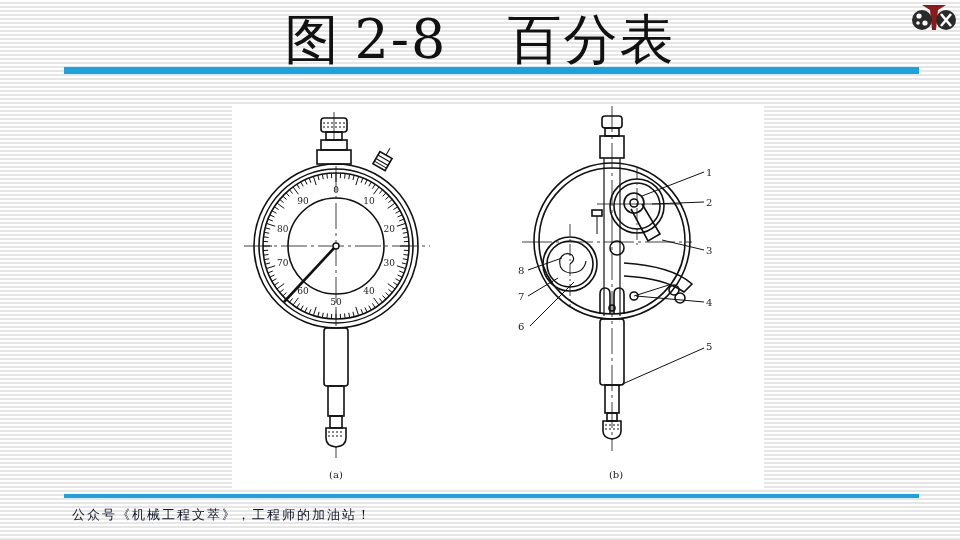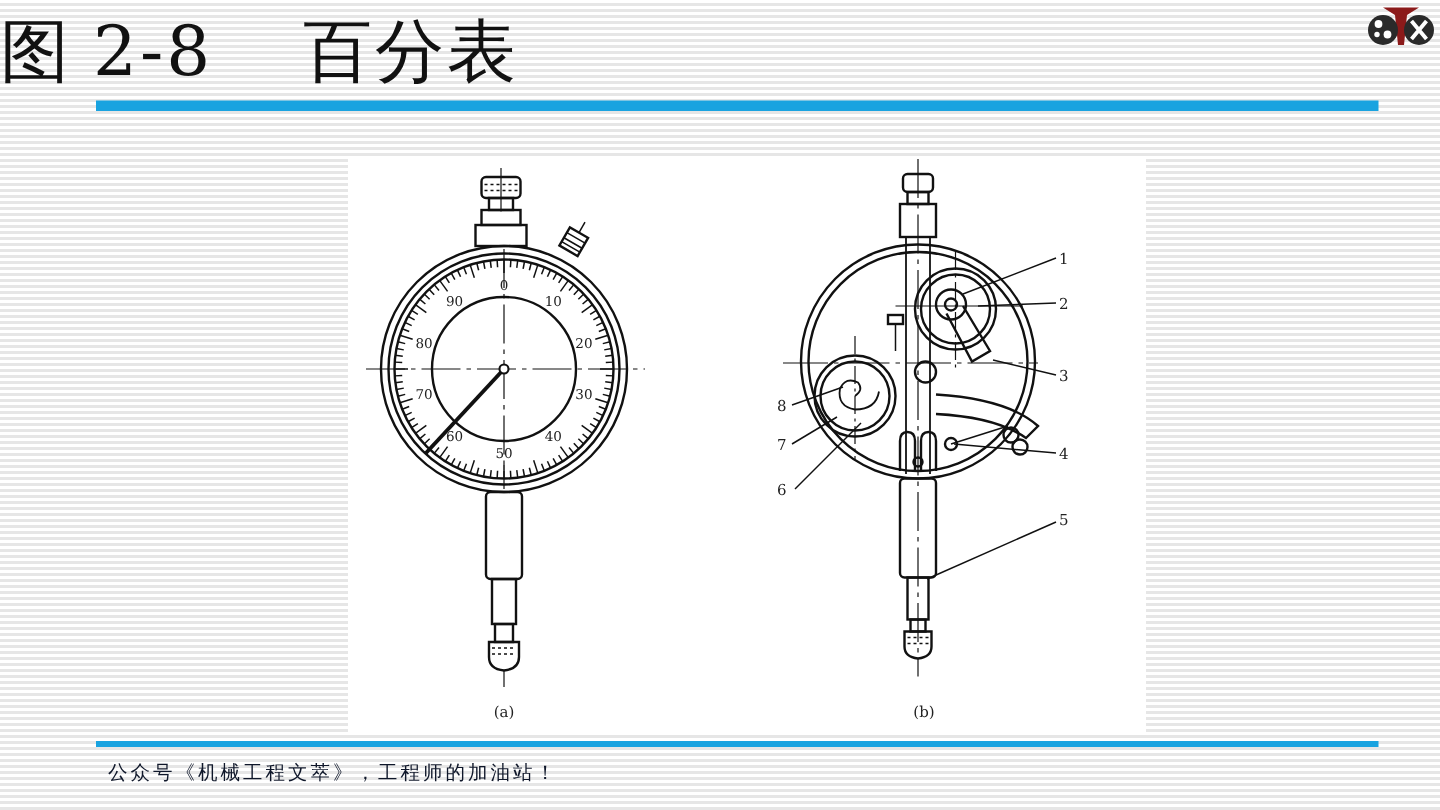--- a/index.html
+++ b/index.html
@@ -1,19 +1,19 @@
 <!DOCTYPE html>
 <html><head>
 <meta charset="utf-8">
 <style>
   html,body{margin:0;padding:0;}
   body{width:960px;height:540px;overflow:hidden;position:relative;
     background:repeating-linear-gradient(to bottom,#ffffff 0px,#ffffff 2px,#e6e6e6 2px,#e6e6e6 4px);
     font-family:"DejaVu Serif","Liberation Serif",serif;}
-  .title{position:absolute;left:0;width:960px;top:4px;text-align:left;font-size:46px;color:#111;
+  .title{position:absolute;left:0;width:960px;top:4px;text-align:center;font-size:54px;color:#111;
     font-family:"DejaVu Serif","Liberation Serif",serif;letter-spacing:2px;}
   .title .num{margin-left:14px;}
   .title .name{margin-left:60px;}
   .rule-top{position:absolute;left:64px;top:67px;width:855px;height:7px;background:#19a3e0;}
   .rule-bot{position:absolute;left:64px;top:494px;width:855px;height:4px;background:#19a3e0;}
   .logo{position:absolute;left:908px;top:2px;width:52px;height:30px;}
   .figure{position:absolute;left:232px;top:106px;width:532px;height:382px;background:#fff;}
   .figure svg{position:absolute;left:0;top:0;}
   .footer{position:absolute;left:72px;top:506px;font-size:13px;color:#0f172a;letter-spacing:2px;
     font-family:Liberation Sans, sans-serif;}

